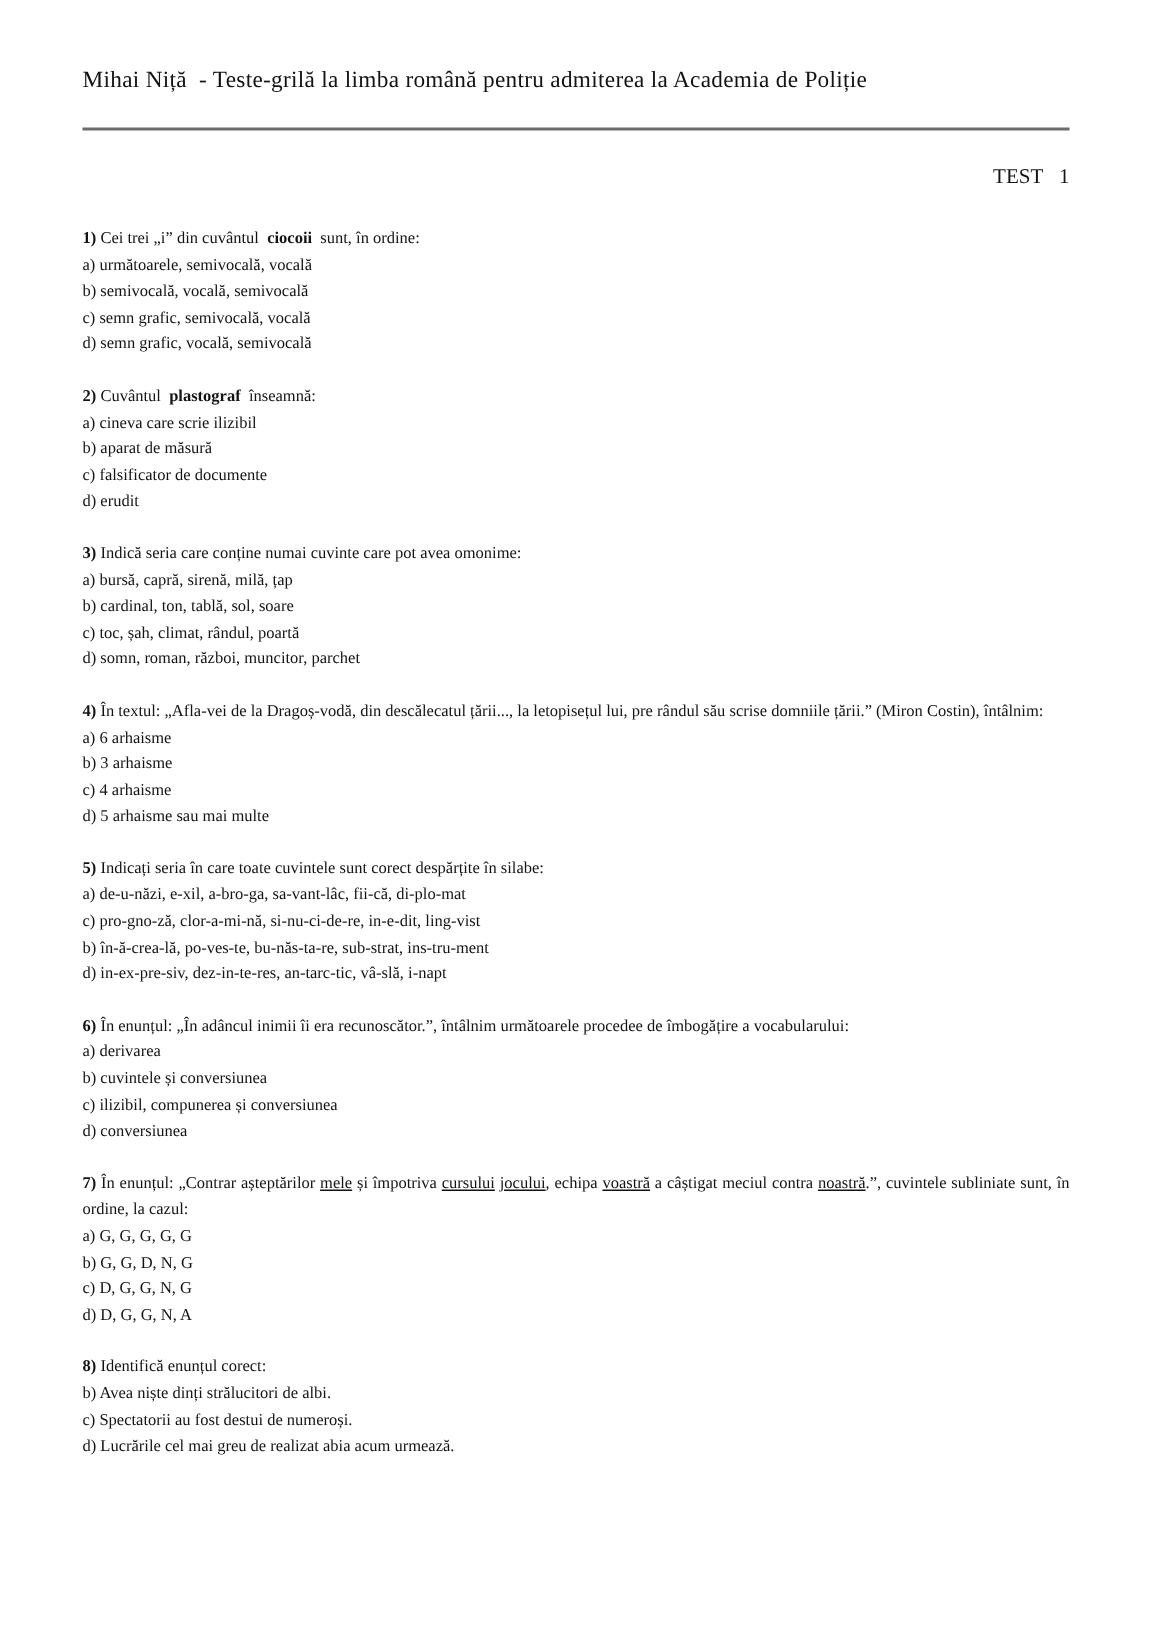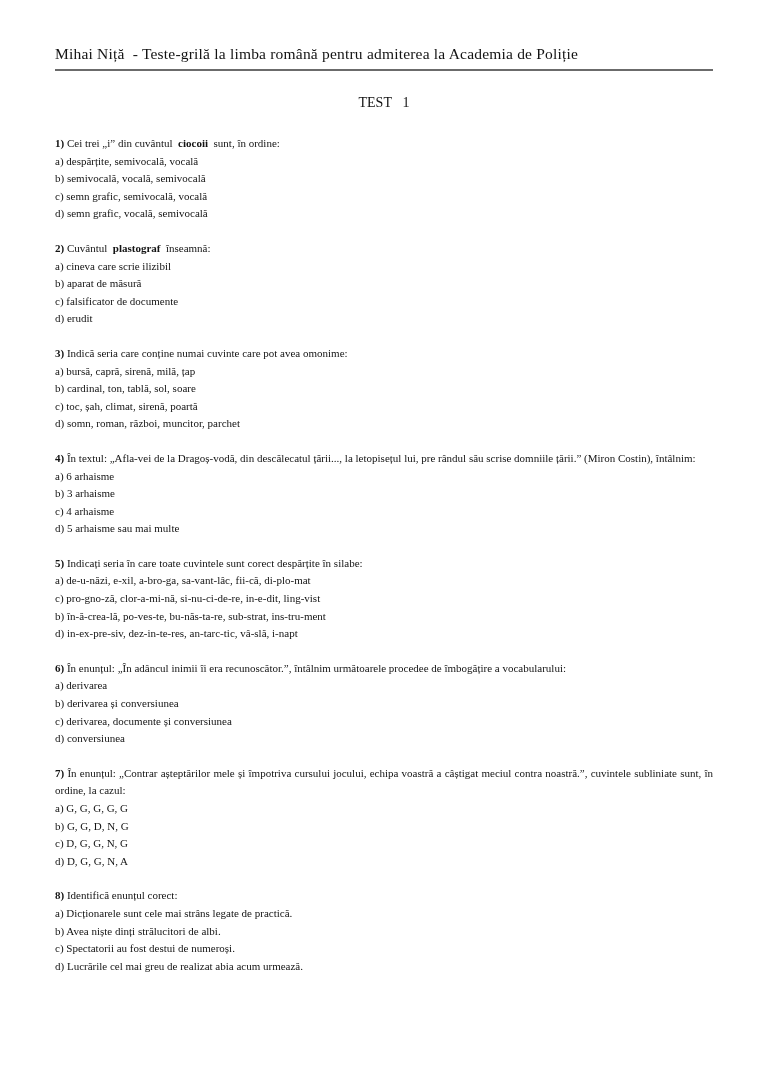--- a/index.html
+++ b/index.html
@@ -15,32 +15,32 @@
     color: #131313;
   }
   .page {
     box-sizing: border-box;
     width: 768px;
     height: 1087px;
     padding: 45px 55px 0 55px;
   }
   .doc-header {
     margin: 0;
-    padding-bottom: 6px;
+    padding-bottom: 22px;
     border-bottom: 2px solid #6b6b6b;
   }
   .doc-header h1 {
     margin: 0;
     font-size: 15.5px;
     font-weight: normal;
     letter-spacing: 0.2px;
     white-space: nowrap;
   }
   .test-title {
-    text-align: center;
+    text-align: right;
     font-size: 14px;
     margin-top: 24px;
     margin-bottom: 0;
   }
   .questions {
     margin-top: 24px;
   }
   .question {
     margin: 0 0 17px 0;
   }
@@ -52,83 +52,83 @@
   .stem {
     text-align: justify;
   }
   .qnum {
     font-weight: bold;
   }
   .bold {
     font-weight: bold;
   }
   .underline {
+    text-decoration: underline;
   }
 </style>
 </head>
 <body>
 
 <div class="page">
   <header class="doc-header">
     <h1>Mihai Niță&nbsp; - Teste-grilă la limba română pentru admiterea la Academia de Poliție</h1>
   </header>
 
   <div class="test-title">TEST&nbsp;&nbsp; 1</div>
 
   <main class="questions">
       <section class="question">
         <p class="stem"><span class="qnum">1) </span><span>Cei trei „i” din cuvântul &nbsp;</span><span class="bold">ciocoii</span><span>&nbsp; sunt, în ordine:</span></p>
-        <p class="option">a) despărțite, semivocală, vocală</p>
+        <p class="option">a) următoarele, semivocală, vocală</p>
         <p class="option">b) semivocală, vocală, semivocală</p>
         <p class="option">c) semn grafic, semivocală, vocală</p>
         <p class="option">d) semn grafic, vocală, semivocală</p>
       </section>
       <section class="question">
         <p class="stem"><span class="qnum">2) </span><span>Cuvântul &nbsp;</span><span class="bold">plastograf</span><span>&nbsp; înseamnă:</span></p>
         <p class="option">a) cineva care scrie ilizibil</p>
         <p class="option">b) aparat de măsură</p>
         <p class="option">c) falsificator de documente</p>
         <p class="option">d) erudit</p>
       </section>
       <section class="question">
         <p class="stem"><span class="qnum">3) </span><span>Indică seria care conține numai cuvinte care pot avea omonime:</span></p>
         <p class="option">a) bursă, capră, sirenă, milă, țap</p>
         <p class="option">b) cardinal, ton, tablă, sol, soare</p>
-        <p class="option">c) toc, șah, climat, sirenă, poartă</p>
+        <p class="option">c) toc, șah, climat, rândul, poartă</p>
         <p class="option">d) somn, roman, război, muncitor, parchet</p>
       </section>
       <section class="question">
         <p class="stem"><span class="qnum">4) </span><span>În textul: „Afla-vei de la Dragoș-vodă, din descălecatul țării..., la letopisețul lui, pre rândul său scrise domniile țării.” (Miron Costin), întâlnim:</span></p>
         <p class="option">a) 6 arhaisme</p>
         <p class="option">b) 3 arhaisme</p>
         <p class="option">c) 4 arhaisme</p>
         <p class="option">d) 5 arhaisme sau mai multe</p>
       </section>
       <section class="question">
         <p class="stem"><span class="qnum">5) </span><span>Indicați seria în care toate cuvintele sunt corect despărțite în silabe:</span></p>
         <p class="option">a) de-u-năzi, e-xil, a-bro-ga, sa-vant-lâc, fii-că, di-plo-mat</p>
         <p class="option">c) pro-gno-ză, clor-a-mi-nă, si-nu-ci-de-re, in-e-dit, ling-vist</p>
         <p class="option">b) în-ă-crea-lă, po-ves-te, bu-năs-ta-re, sub-strat, ins-tru-ment</p>
         <p class="option">d) in-ex-pre-siv, dez-in-te-res, an-tarc-tic, vâ-slă, i-napt</p>
       </section>
       <section class="question">
         <p class="stem"><span class="qnum">6) </span><span>În enunțul: „În adâncul inimii îi era recunoscător.”, întâlnim următoarele procedee de îmbogățire a vocabularului:</span></p>
         <p class="option">a) derivarea</p>
-        <p class="option">b) derivarea și conversiunea</p>
-        <p class="option">c) derivarea, documente și conversiunea</p>
+        <p class="option">b) cuvintele și conversiunea</p>
+        <p class="option">c) ilizibil, compunerea și conversiunea</p>
         <p class="option">d) conversiunea</p>
       </section>
       <section class="question">
         <p class="stem"><span class="qnum">7) </span><span>În enunțul: „Contrar așteptărilor </span><span class="underline">mele</span><span> și împotriva </span><span class="underline">cursului</span><span> </span><span class="underline">jocului</span><span>, echipa </span><span class="underline">voastră</span><span> a câștigat meciul contra </span><span class="underline">noastră</span><span>.”, cuvintele subliniate sunt, în ordine, la cazul:</span></p>
         <p class="option">a) G, G, G, G, G</p>
         <p class="option">b) G, G, D, N, G</p>
         <p class="option">c) D, G, G, N, G</p>
         <p class="option">d) D, G, G, N, A</p>
       </section>
       <section class="question">
         <p class="stem"><span class="qnum">8) </span><span>Identifică enunțul corect:</span></p>
-        <p class="option">a) Dicționarele sunt cele mai strâns legate de practică.</p>
         <p class="option">b) Avea niște dinți strălucitori de albi.</p>
         <p class="option">c) Spectatorii au fost destui de numeroși.</p>
         <p class="option">d) Lucrările cel mai greu de realizat abia acum urmează.</p>
       </section>
     </main>
 </div>
 
 </body></html>

